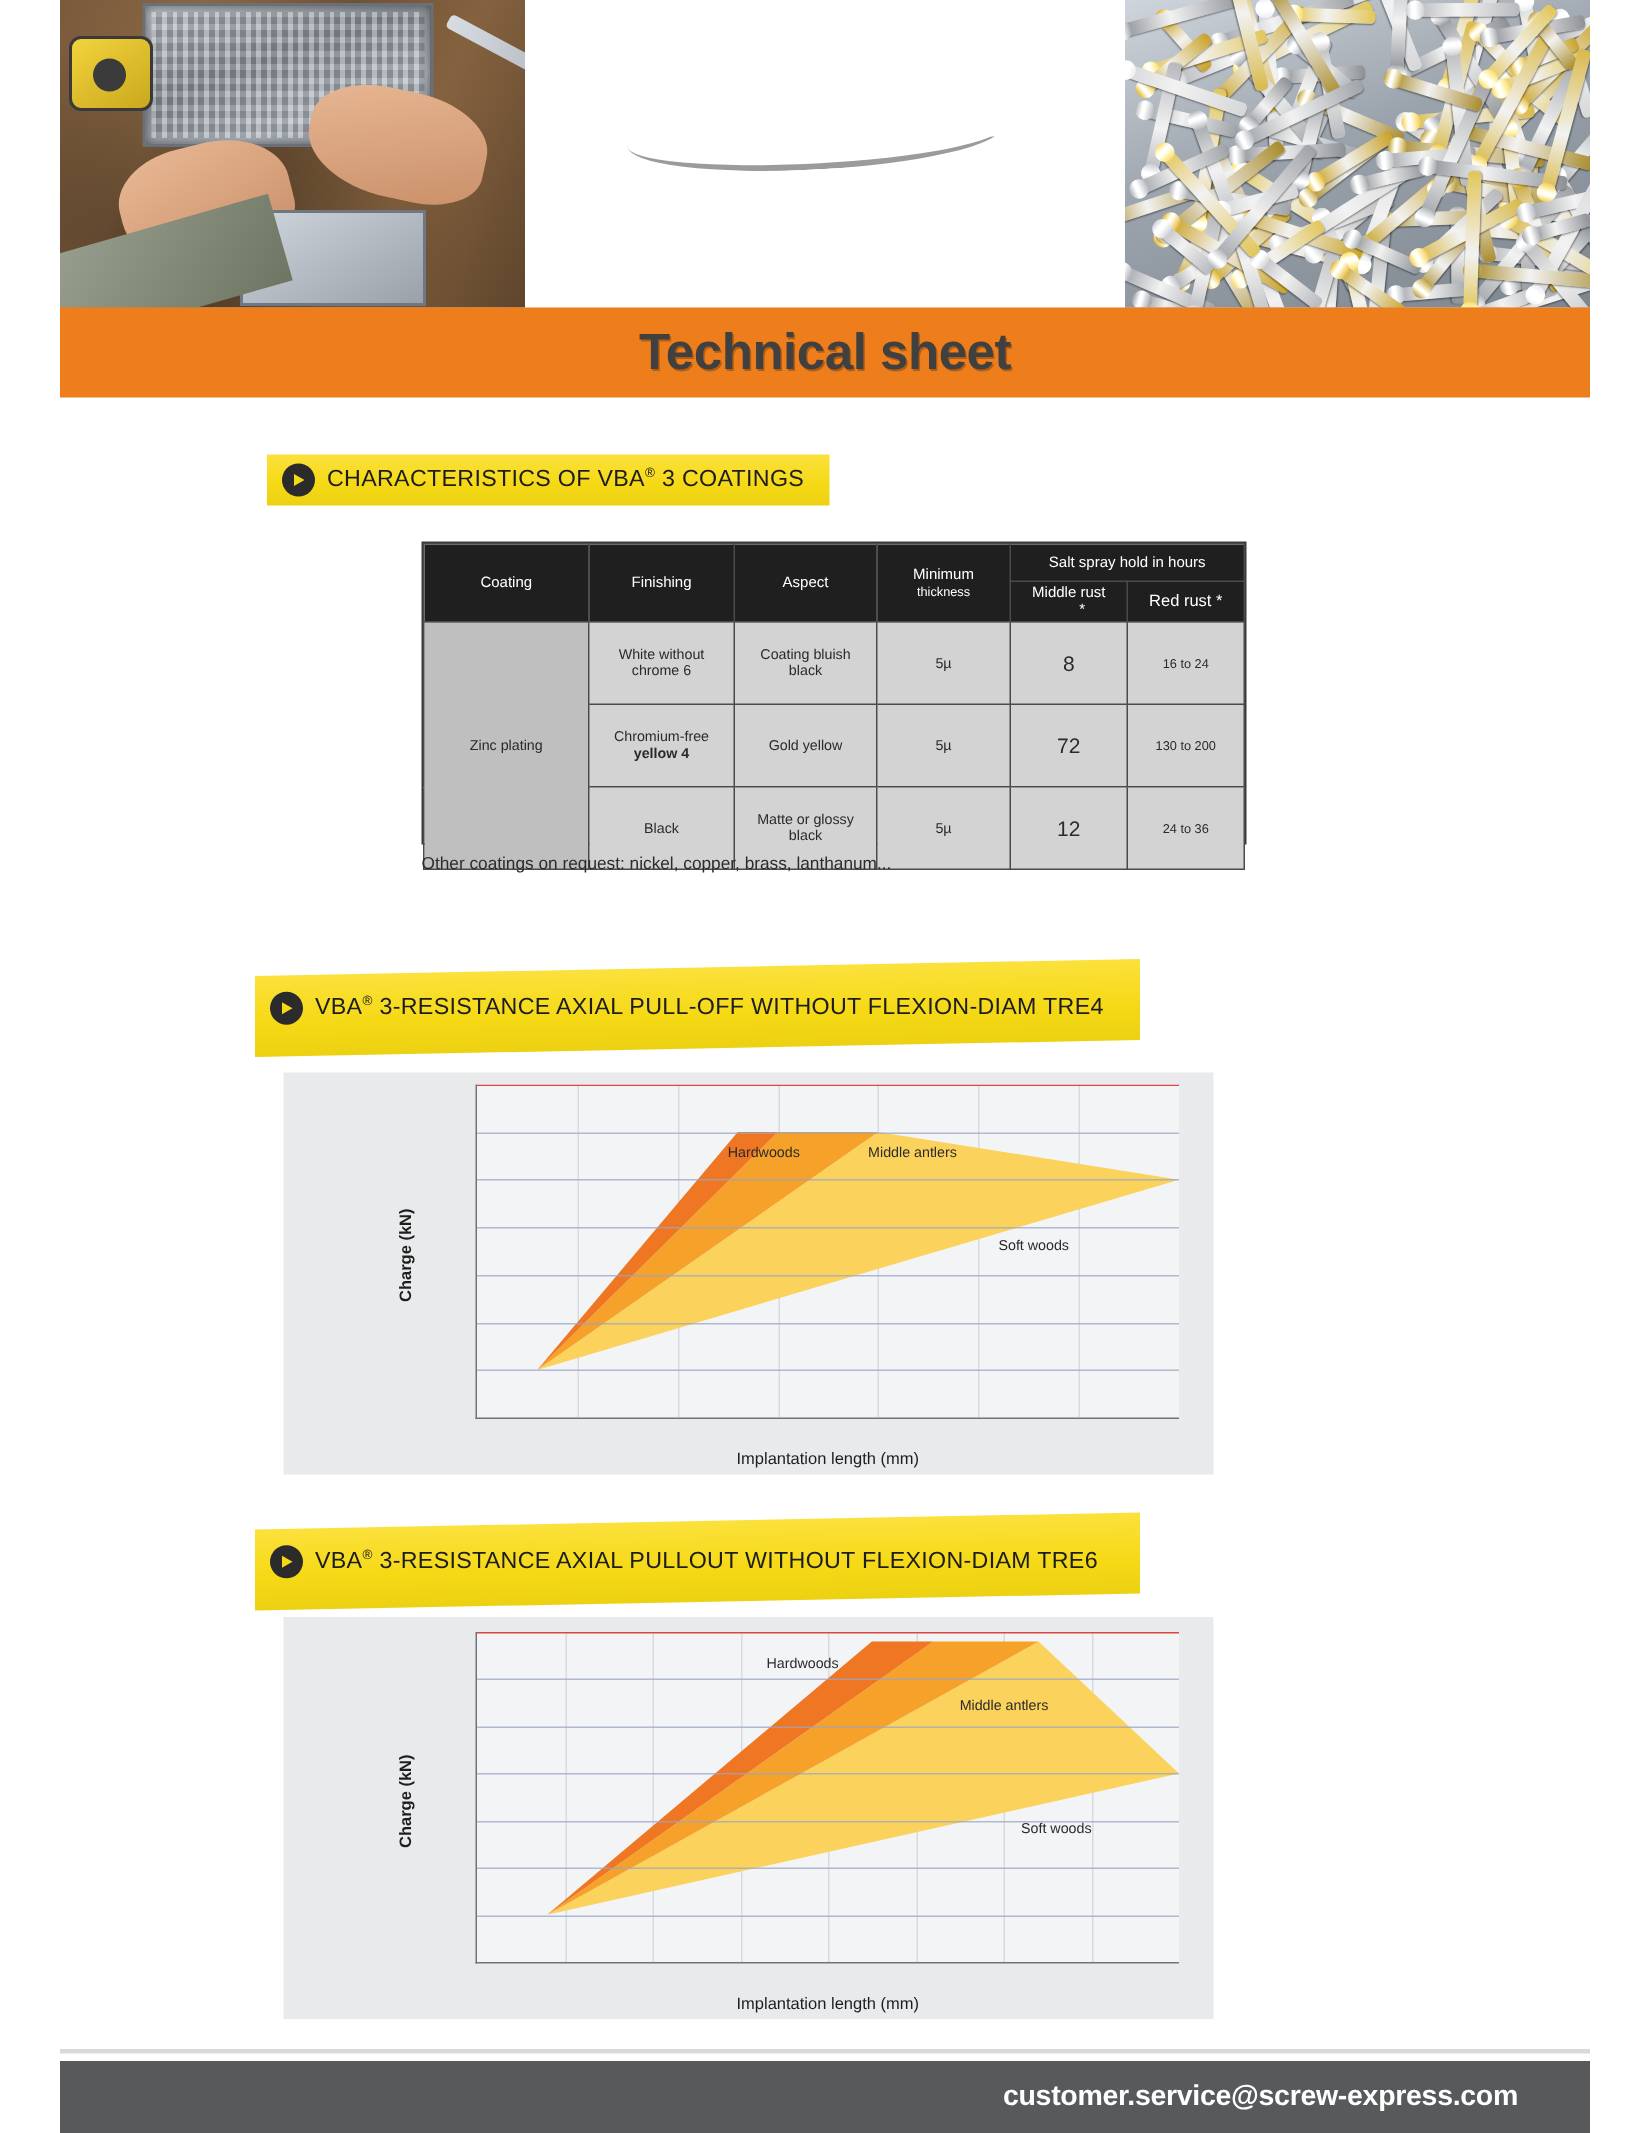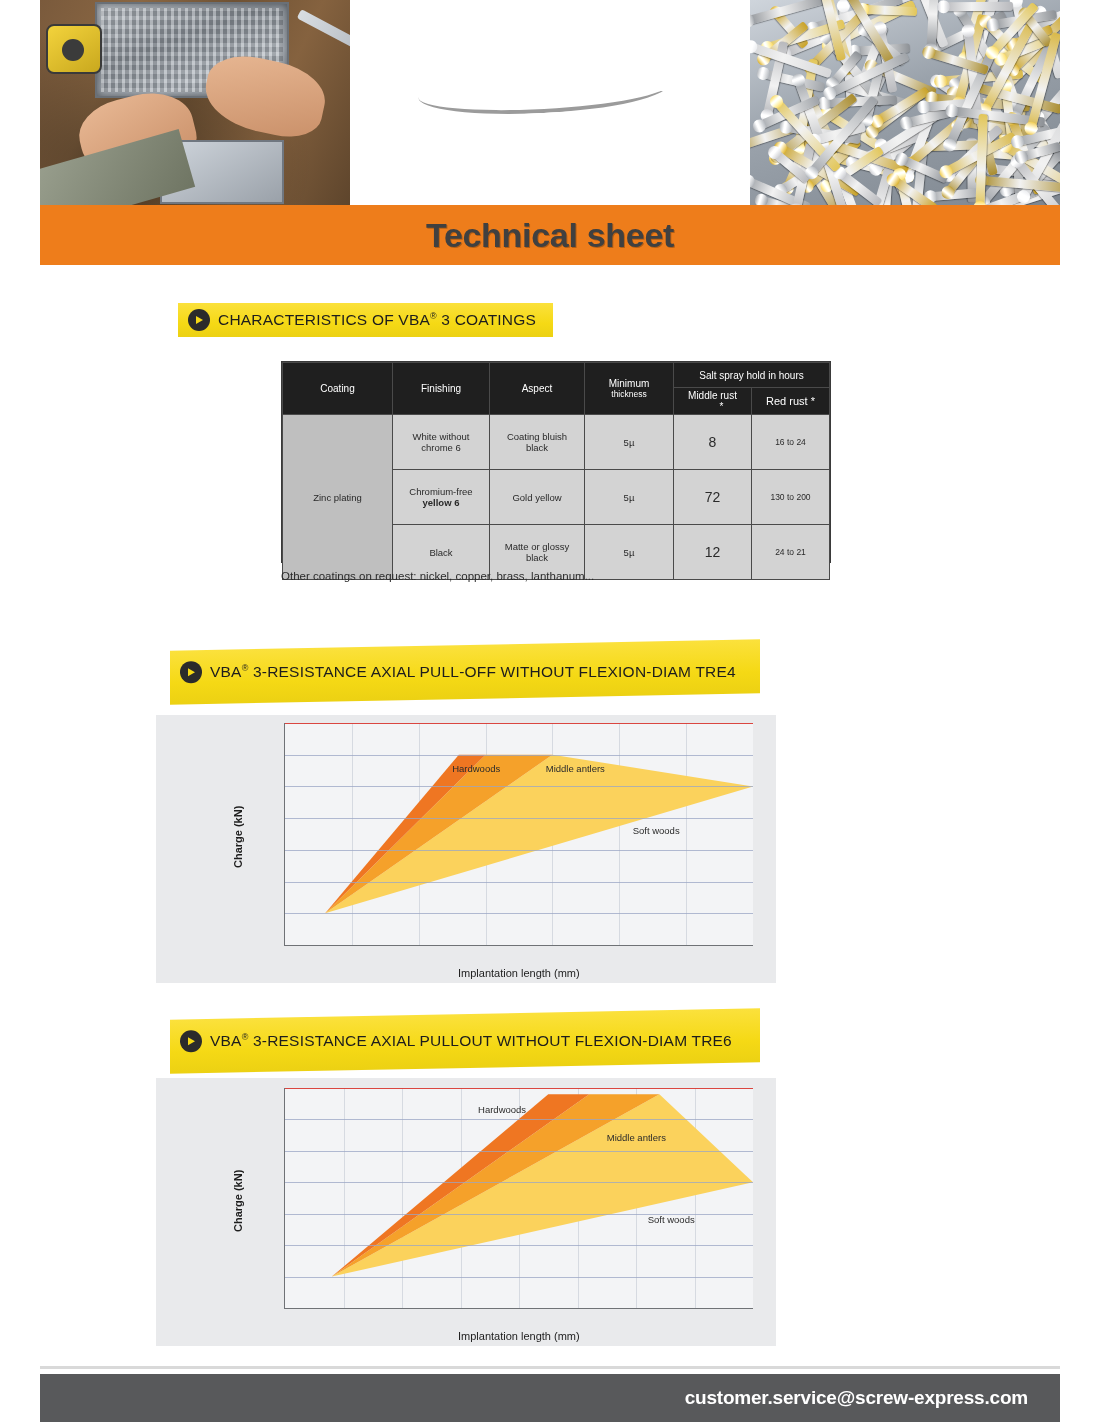--- a/index.html
+++ b/index.html
@@ -211,20 +211,21 @@
 
   .table-notes {
     position:absolute; left: 281px; top: 568px; width: 520px;
     font-size: 11.5px; line-height: 1.45; color:#2c2c2c;
   }
 
   
   .chart-box {
     position:absolute;
     background: #e9eaec;
+    margin-left: 33px;
   }
   #chart1 { left: 156px; top: 715px; width: 620px; height: 268px; }
   #chart2 { left: 156px; top: 1078px; width: 620px; height: 268px; }
 
   .chart-inner { position:absolute; inset:0; }
   .plot {
     position:absolute;
     background: #f3f4f6;
     border-left: 1px solid #6f7276;
     border-bottom: 1px solid #6f7276;
@@ -252,21 +253,21 @@
     position:absolute;
     font-size: 9.5px; color:#2b2b2b;
     white-space: nowrap;
   }
 
   
   .footer {
     position:absolute; left: 40px; top: 1374px; width: 1020px; height: 48px;
     background: #58595b;
     display:flex; align-items:center; justify-content:flex-end;
-    padding-right: 32px;
+    padding-right: 48px;
     box-sizing: border-box;
   }
   .footer-mail {
     color:#ffffff; font-weight:bold; font-size: 19px; letter-spacing:-0.2px;
   }
   .footer-rule {
     position:absolute; left: 40px; top: 1366px; width: 1020px; height: 3px; background:#d9d9d9;
   }
 </style>
 </head>
@@ -481,42 +482,42 @@
           <div>Coating bluish</div>
           <div>black</div>
         </td>
         <td>5µ</td>
         <td class="big">8</td>
         <td class="small">16 to 24</td>
       </tr>
       <tr>
         <td>
           <div>Chromium-free</div>
-          <div class="fin-strong">yellow 6</div>
+          <div class="fin-strong">yellow 4</div>
         </td>
         <td>
           <div>Gold yellow</div>
           <div></div>
         </td>
         <td>5µ</td>
         <td class="big">72</td>
         <td class="small">130 to 200</td>
       </tr>
       <tr>
         <td>
           <div>Black</div>
           <div></div>
         </td>
         <td>
           <div>Matte or glossy</div>
           <div>black</div>
         </td>
         <td>5µ</td>
         <td class="big">12</td>
-        <td class="small">24 to 21</td>
+        <td class="small">24 to 36</td>
       </tr>
     </tbody>
   </table>
 </div>
 
 <div class="table-notes">
   <div>Other coatings on request: nickel, copper, brass, lanthanum...</div>
 </div>
 
 <div class="hl" id="sec2">

